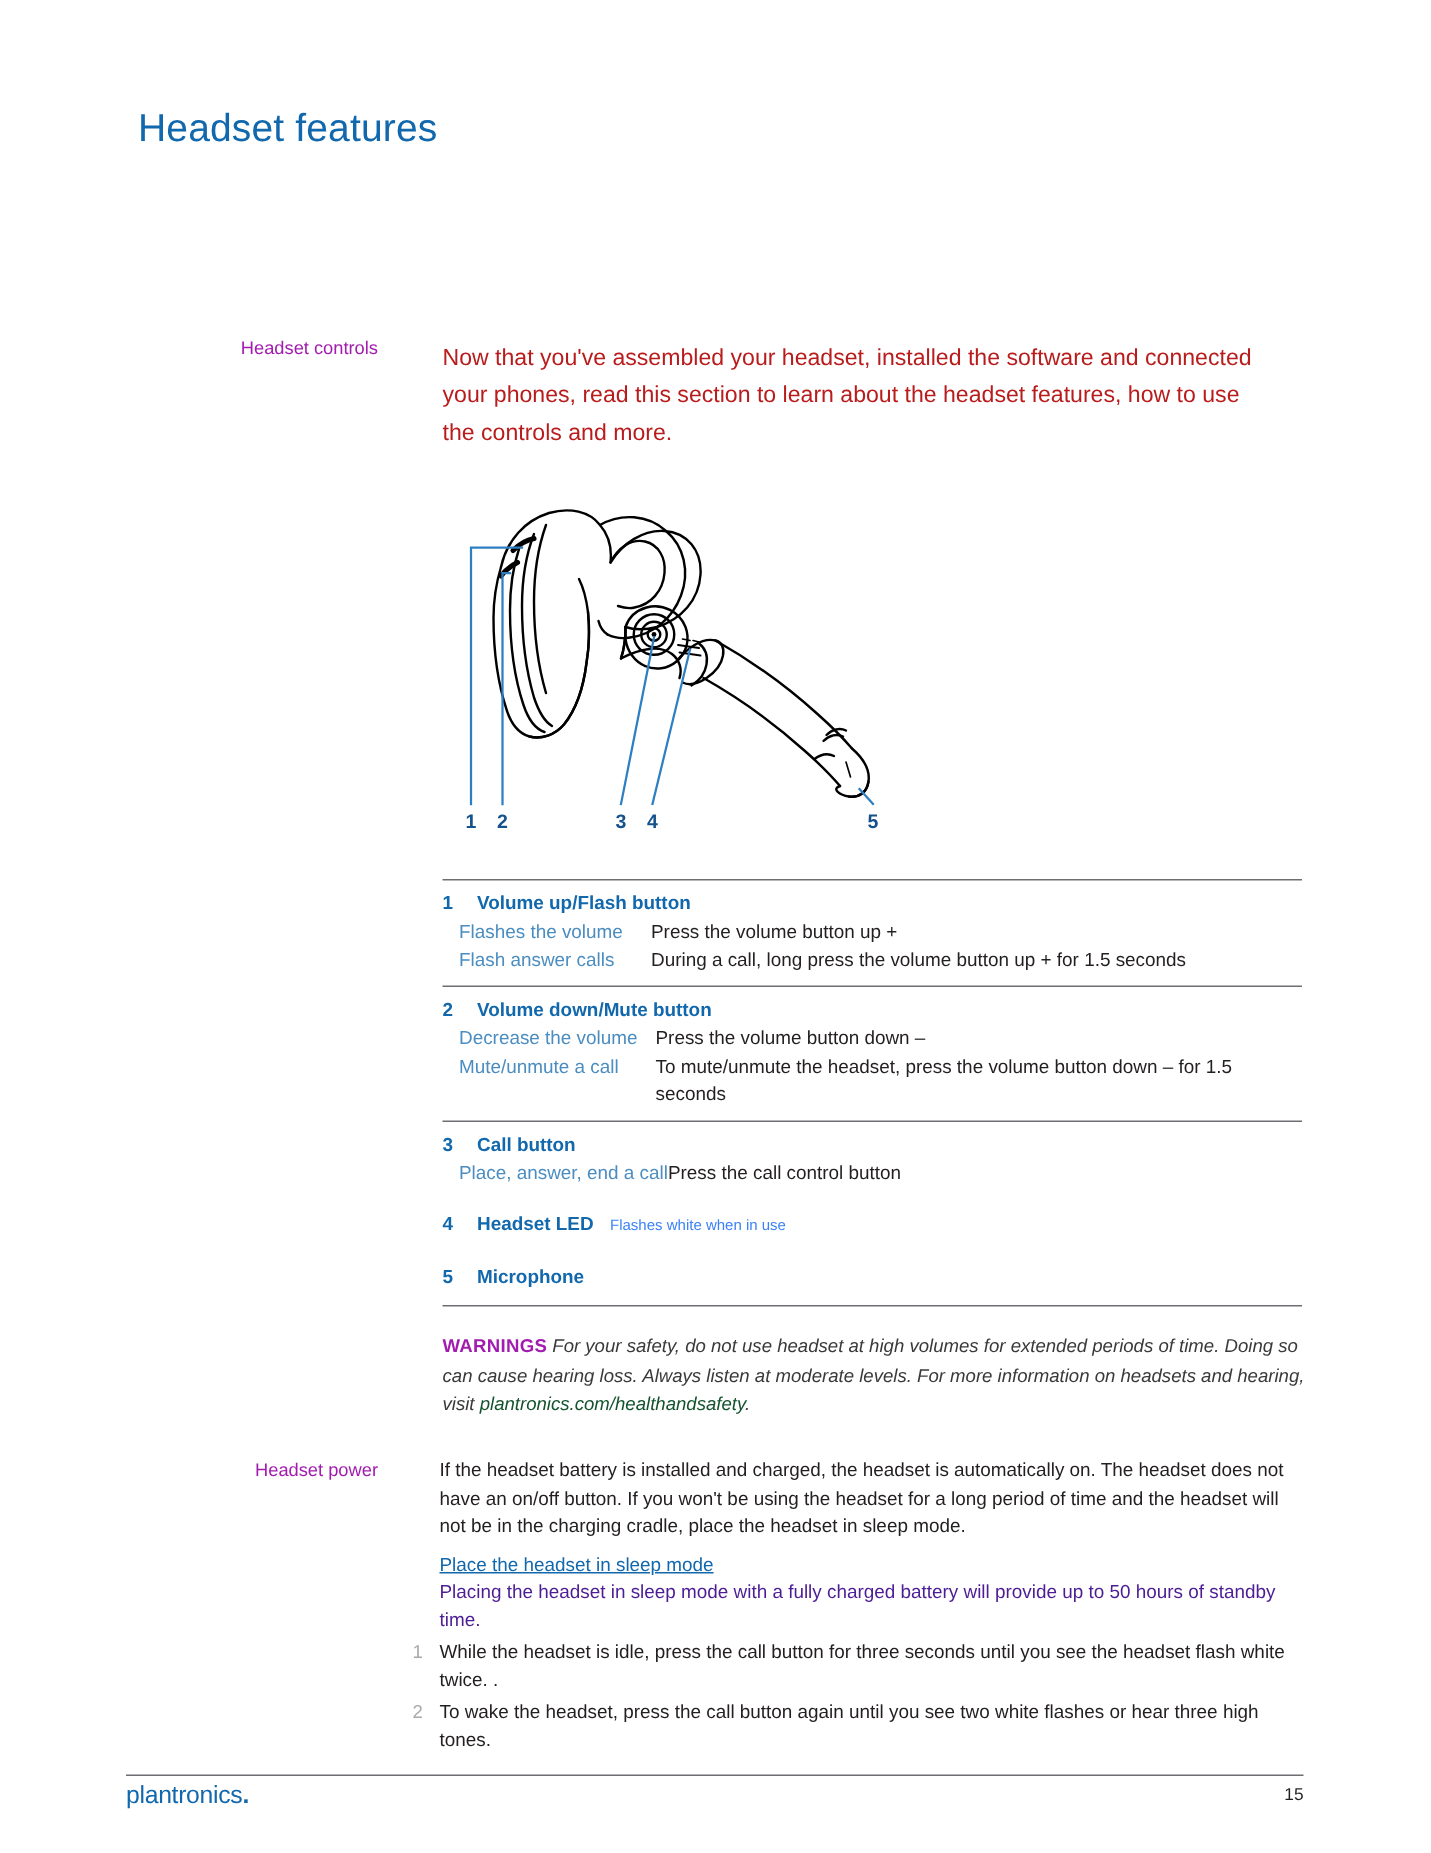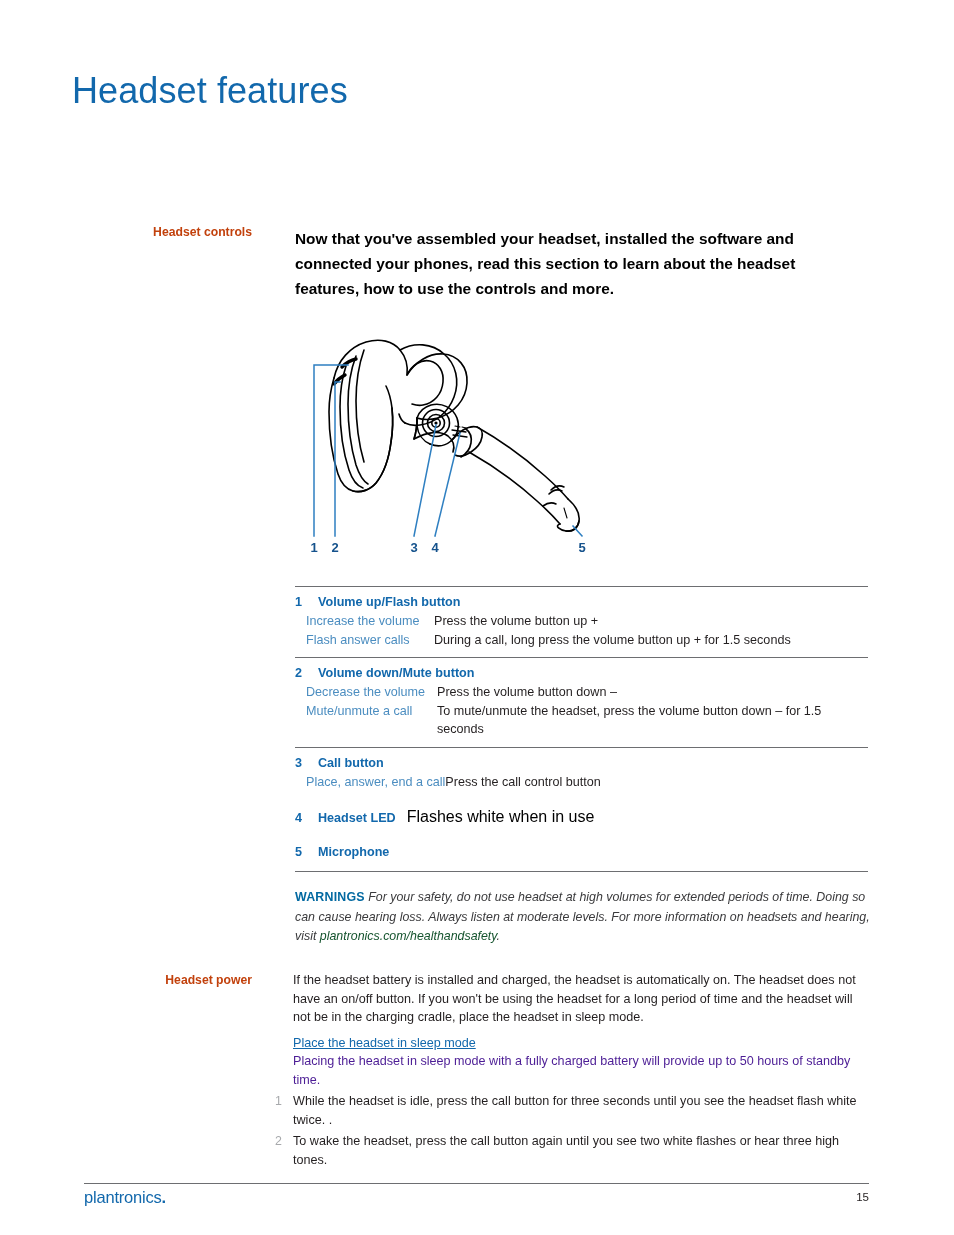--- a/index.html
+++ b/index.html
@@ -14,50 +14,50 @@
     font-family: "Liberation Sans", sans-serif;
     color: #231f20;
     overflow: hidden;
   }
 
   .page { position: relative; width: 954px; height: 1235px; }
 
   
   .page-title {
     position: absolute;
-    left: 72px;
+    left: 92px;
     top: 70px;
-    font-size: 36px;
+    font-size: 26px;
     font-weight: 400;
     color: #1268ac;
     letter-spacing: 0.1px;
   }
 
   
   .margin-label {
     position: absolute;
     font-size: 12.2px;
-    font-weight: bold;
-    color: #c2410c;
+    font-weight: normal;
+    color: #a21caf;
     text-align: right;
     width: 200px;
   }
   #label-headset-controls { left: 52px; top: 225px; }
   #label-headset-power    { left: 52px; top: 973px; }
 
   
   .intro-para {
     position: absolute;
     left: 295px;
     top: 226px;
     width: 540px;
     font-size: 15.4px;
     line-height: 25px;
-    color: #000000;
-    font-weight: 700;
+    color: #b91c1c;
+    font-weight: 400;
   }
 
   
   .illustration {
     position: absolute;
     left: 296px;
     top: 326px;
     width: 310px;
     height: 240px;
   }
@@ -89,24 +89,24 @@
     flex: 0 0 11px;
     font-weight: bold;
     color: #1268ac;
   }
   .grp-title {
     font-weight: bold;
     color: #1268ac;
     margin-left: 12px;
   }
   .grp-inline-desc {
-    color: #000000;
+    color: #3b82f6;
     font-weight: 400;
     margin-left: 11px;
-    font-size: 16px;
+    font-size: 10px;
   }
 
   .grp-rows { margin-top: 1px; }
   .grp-row {
     display: flex;
     align-items: baseline;
     font-size: 12.6px;
     line-height: 18.5px;
     padding-left: 11px;
   }
@@ -128,21 +128,21 @@
     top: 888px;
     width: 575px;
     font-size: 12.4px;
     line-height: 19.5px;
     font-style: italic;
     color: #3a3a3c;
   }
   .warnings b {
     font-style: normal;
     font-weight: bold;
-    color: #0369a1;
+    color: #a21caf;
     letter-spacing: 0.2px;
   }
   .warnings a, .warn-link {
     color: #14532d;
     text-decoration: none;
   }
 
   
   .power-body {
     position: absolute;
@@ -325,21 +325,21 @@
   <div class="feature-table">
     <div class="hr"></div>
 
     <div class="group">
       <div class="grp-head">
         <span class="grp-num">1</span>
         <span class="grp-title">Volume up/Flash button</span>
       </div>
       <div class="grp-rows">
         <div class="grp-row">
-          <span class="row-label">Increase the volume</span>
+          <span class="row-label">Flashes the volume</span>
           <span class="row-desc">Press the volume button up +</span>
         </div>
         <div class="grp-row">
           <span class="row-label">Flash answer calls</span>
           <span class="row-desc">During a call, long press the volume button up + for 1.5 seconds</span>
         </div>
       </div>
     </div>
 
     <div class="hr"></div>

